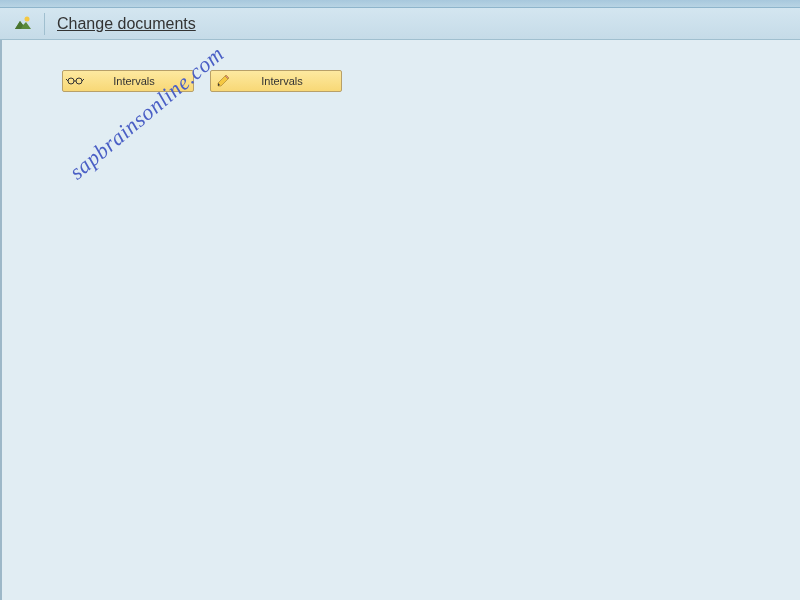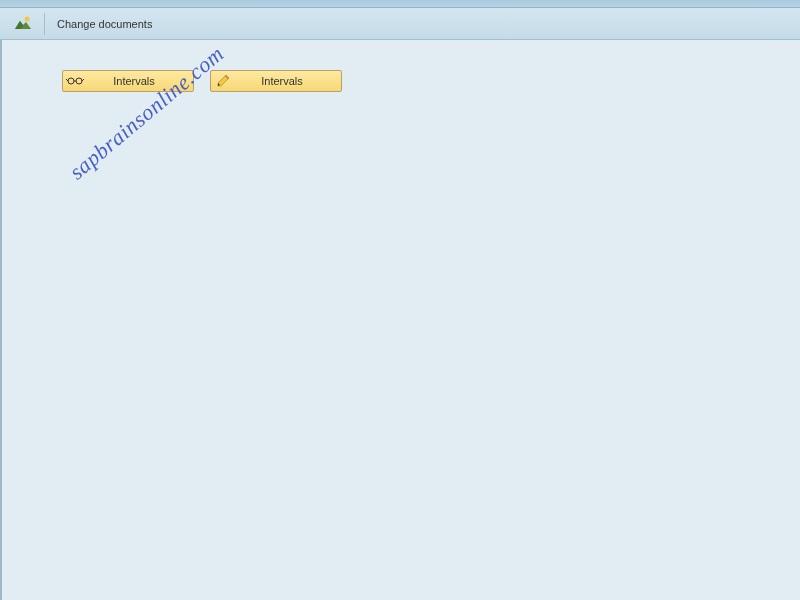--- a/index.html
+++ b/index.html
@@ -37,21 +37,22 @@
       align-items: center;
       justify-content: center;
     }
     .divider {
       width: 1px;
       height: 22px;
       background: #a0bfcf;
     }
     .header-title {
       color: #333;
-      font-size: 11px;
+      font-size: 16px;
+      text-decoration: underline;
     }
     .content-area {
       background: #e1edf3;
       padding: 30px 16px 16px 16px;
       height: calc(100% - 40px);
       border-left: 2px solid #9db8c8;
     }
     .button-row {
       display: flex;
       gap: 16px;

